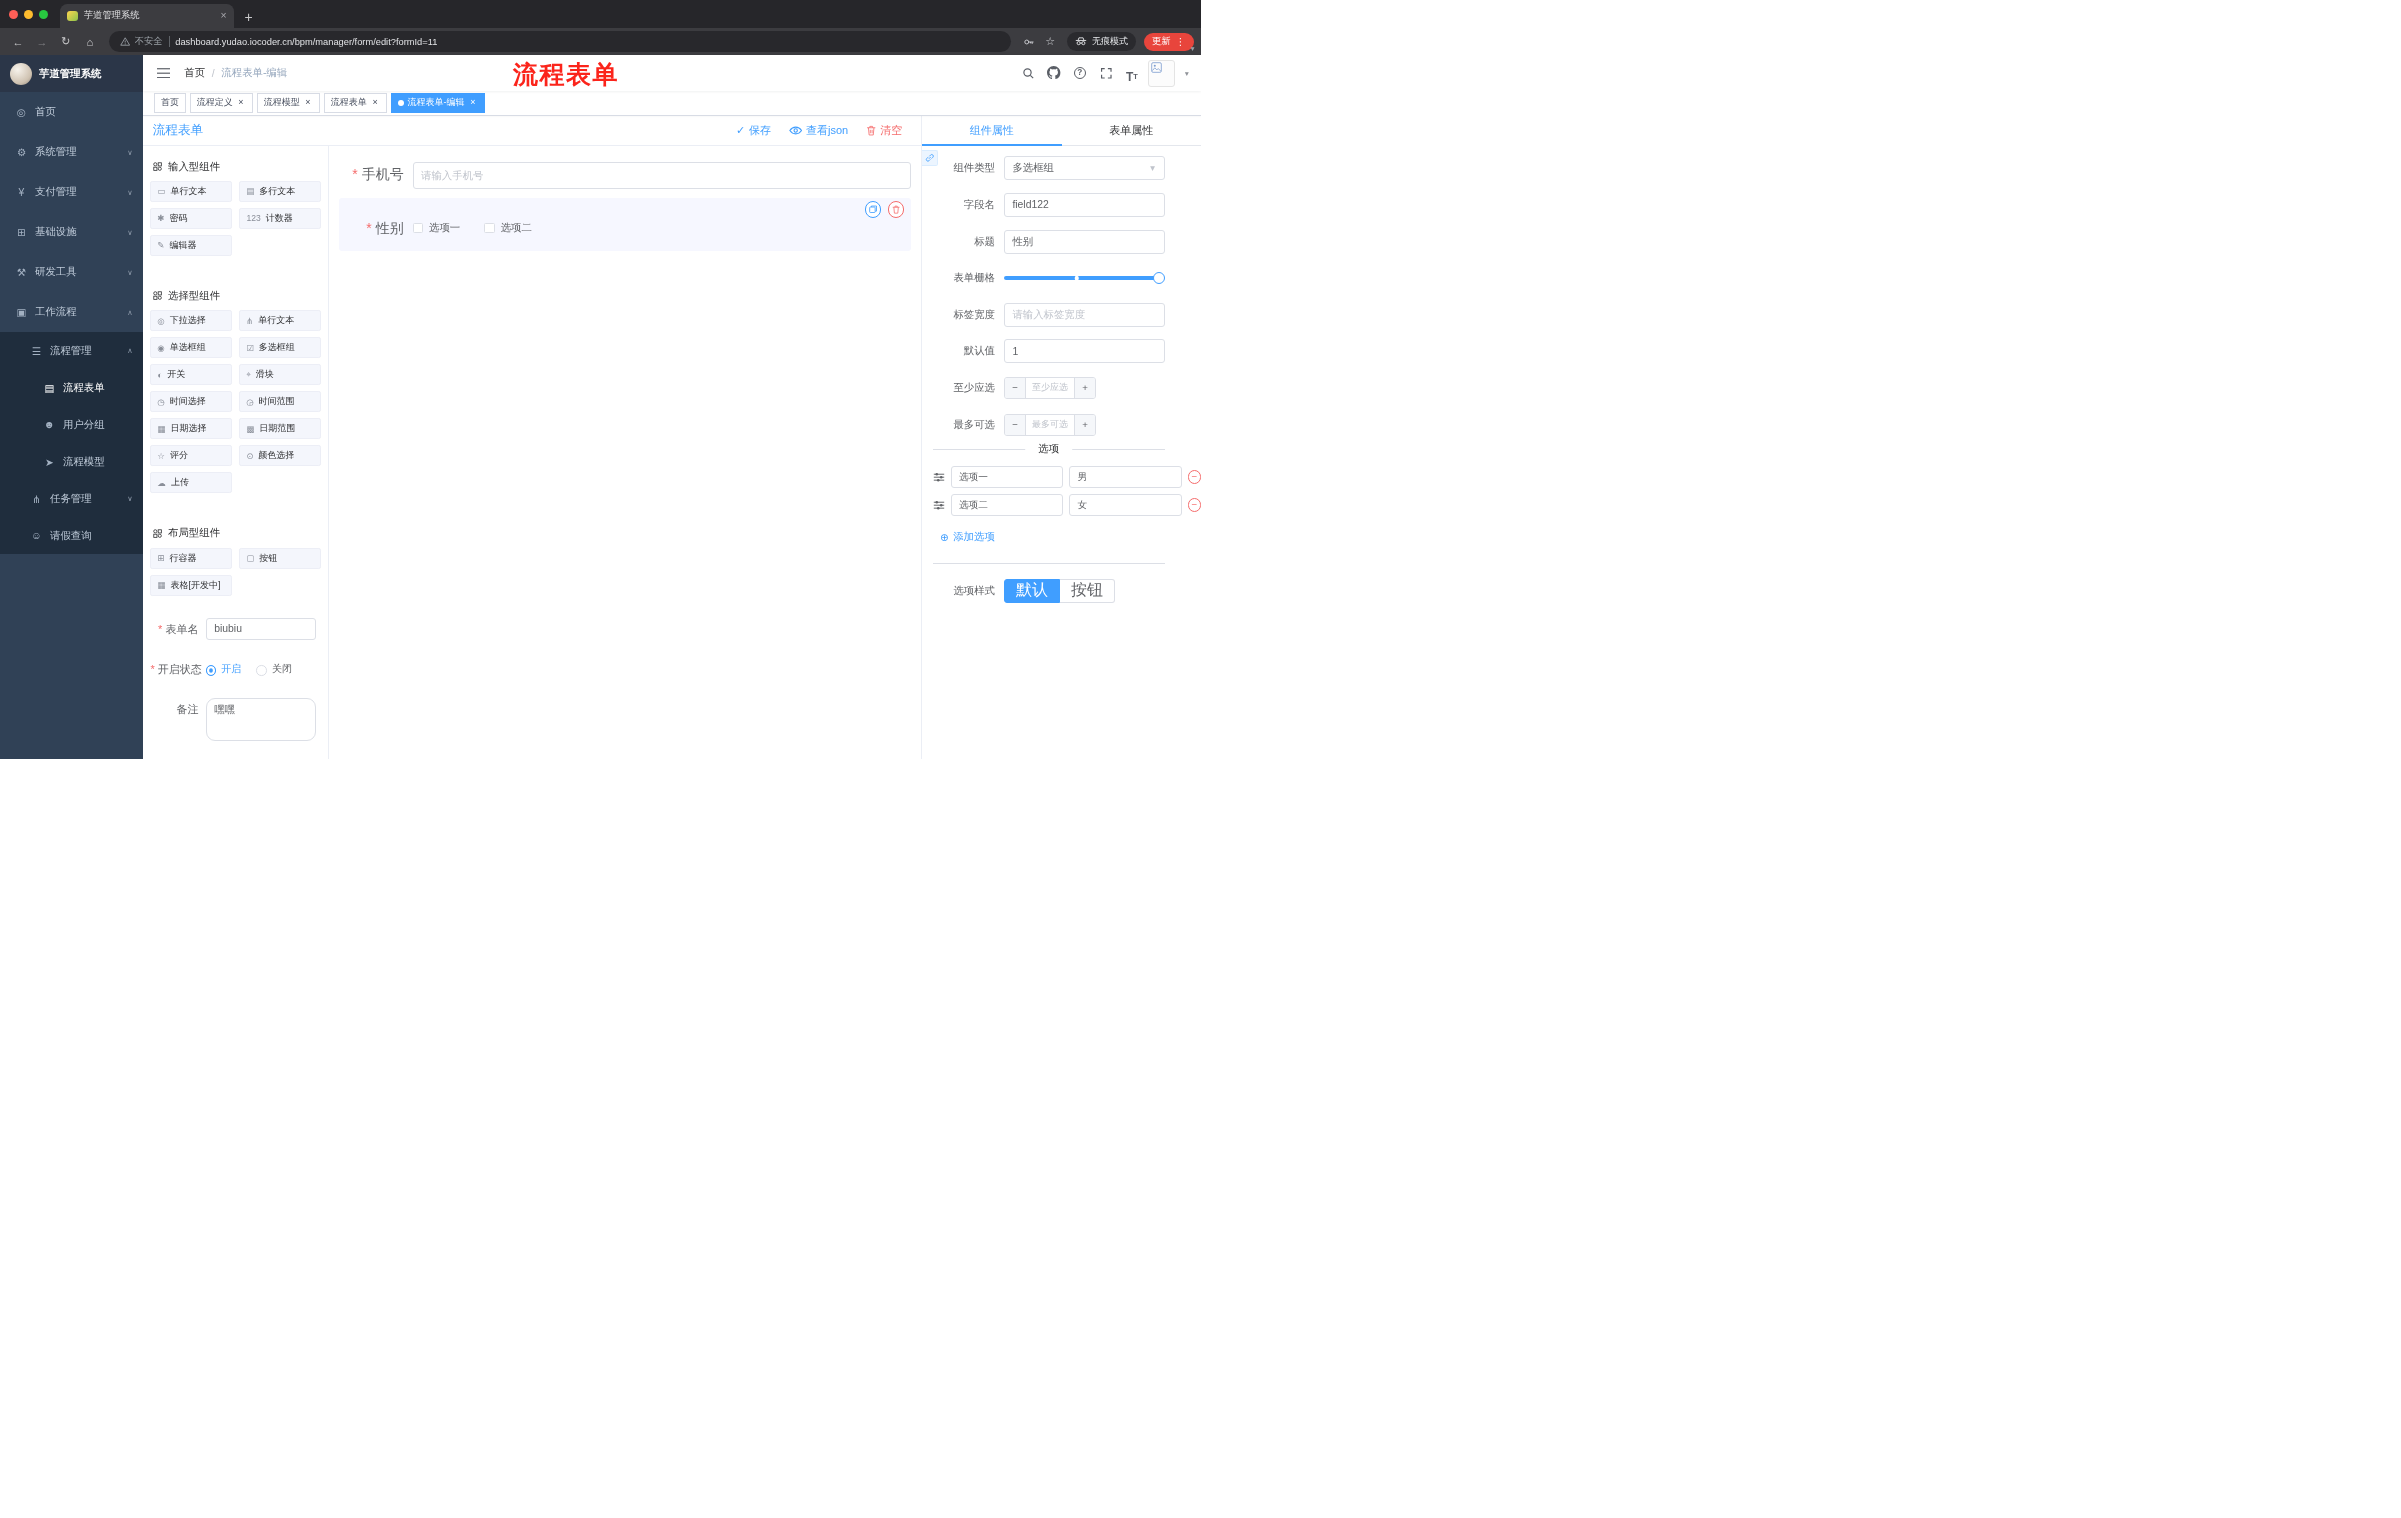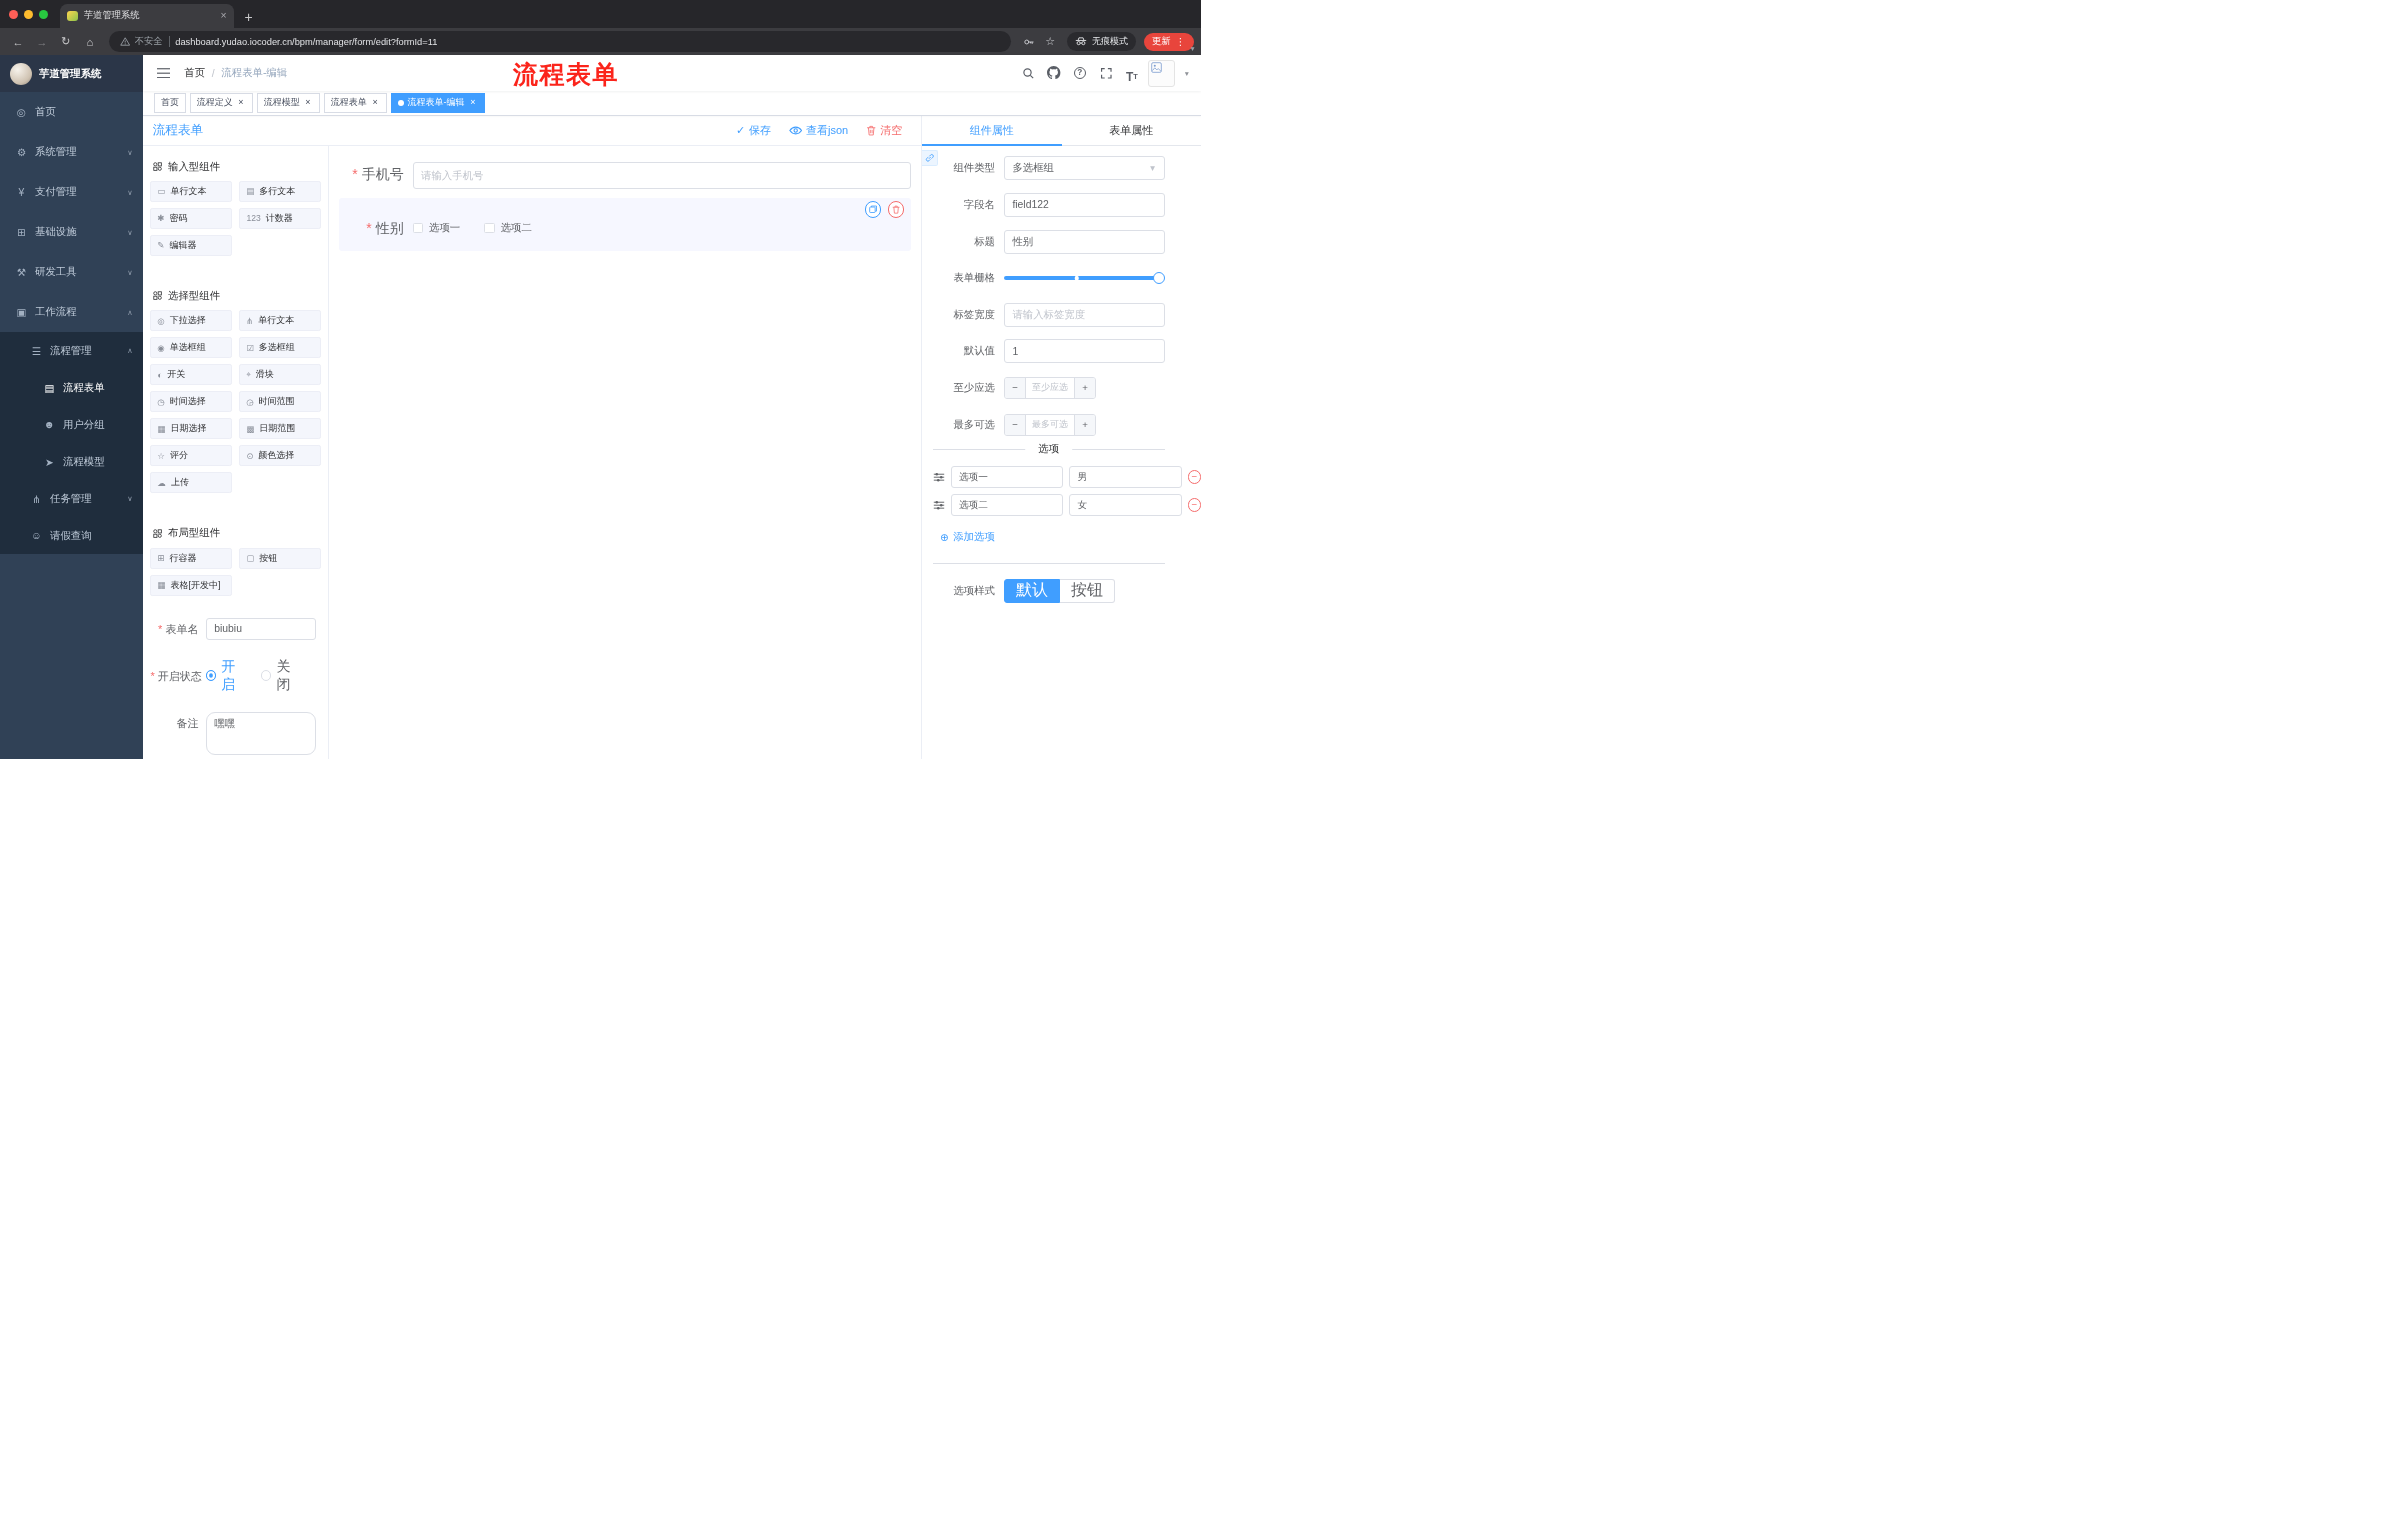--- a/index.html
+++ b/index.html
@@ -88,21 +88,21 @@
 .psec-title{display:flex;align-items:center;gap:5.2px;font-size:10.4px;color:#303133;margin:12px 0 7.4px 1.5px}
 .psec:not(:first-child) .psec-title{margin-top:33px}
 .chips{display:grid;grid-template-columns:1fr 1fr;gap:6px 7.4px}
 .chip{height:21px;display:flex;align-items:center;gap:4.5px;padding:0 6px;background:#f4f6fc;border:0.7px solid #eceef6;border-radius:2.2px;font-size:9px;color:#303133;cursor:move;white-space:nowrap;overflow:hidden}
 .chip-icon{color:#8a8f99;font-size:9px;flex-shrink:0;transform:scale(.95)}
 .meta{margin-top:22px;display:flex;flex-direction:column;gap:18px;padding-right:4.5px}
 .meta-row{display:flex;align-items:center}
 .meta-row.top{align-items:flex-start}
 .meta-label{width:48px;text-align:right;font-size:11px;color:#606266;margin-right:7.4px;flex-shrink:0;line-height:22px;white-space:nowrap}
 .required::before{content:"* ";color:#f56c6c}
-.radio{display:inline-flex;align-items:center;gap:5.2px;font-size:14px;color:#606266;margin-right:15px;cursor:pointer}
+.radio{display:inline-flex;align-items:flex-end;gap:5.2px;font-size:10px;color:#606266;margin-right:15px;cursor:pointer}
 .radio-dot{width:10.4px;height:10.4px;border:0.7px solid #dcdfe6;border-radius:50%;background:#fff;flex-shrink:0}
 .radio.checked .radio-dot{border-color:#409eff;background:#409eff;box-shadow:inset 0 0 0 2.2px #fff}
 .radio.checked .radio-label{color:#409eff}
 
 
 .el-input,.el-box{border:0.7px solid #dcdfe6;border-radius:3px;background:#fff;font-size:10.4px;color:#606266;padding:0 7.4px;height:22px}
 input.el-input{outline:none;width:100%}
 input.el-input::placeholder{color:#c0c4cc}
 .el-box{display:flex;align-items:center;width:100%;position:relative}
 textarea.el-textarea{border:0.7px solid #dcdfe6;border-radius:9px;padding:4.5px 7.4px;font-size:10.4px;color:#606266;width:100%;height:43px;resize:none;outline:none;font-family:inherit}

